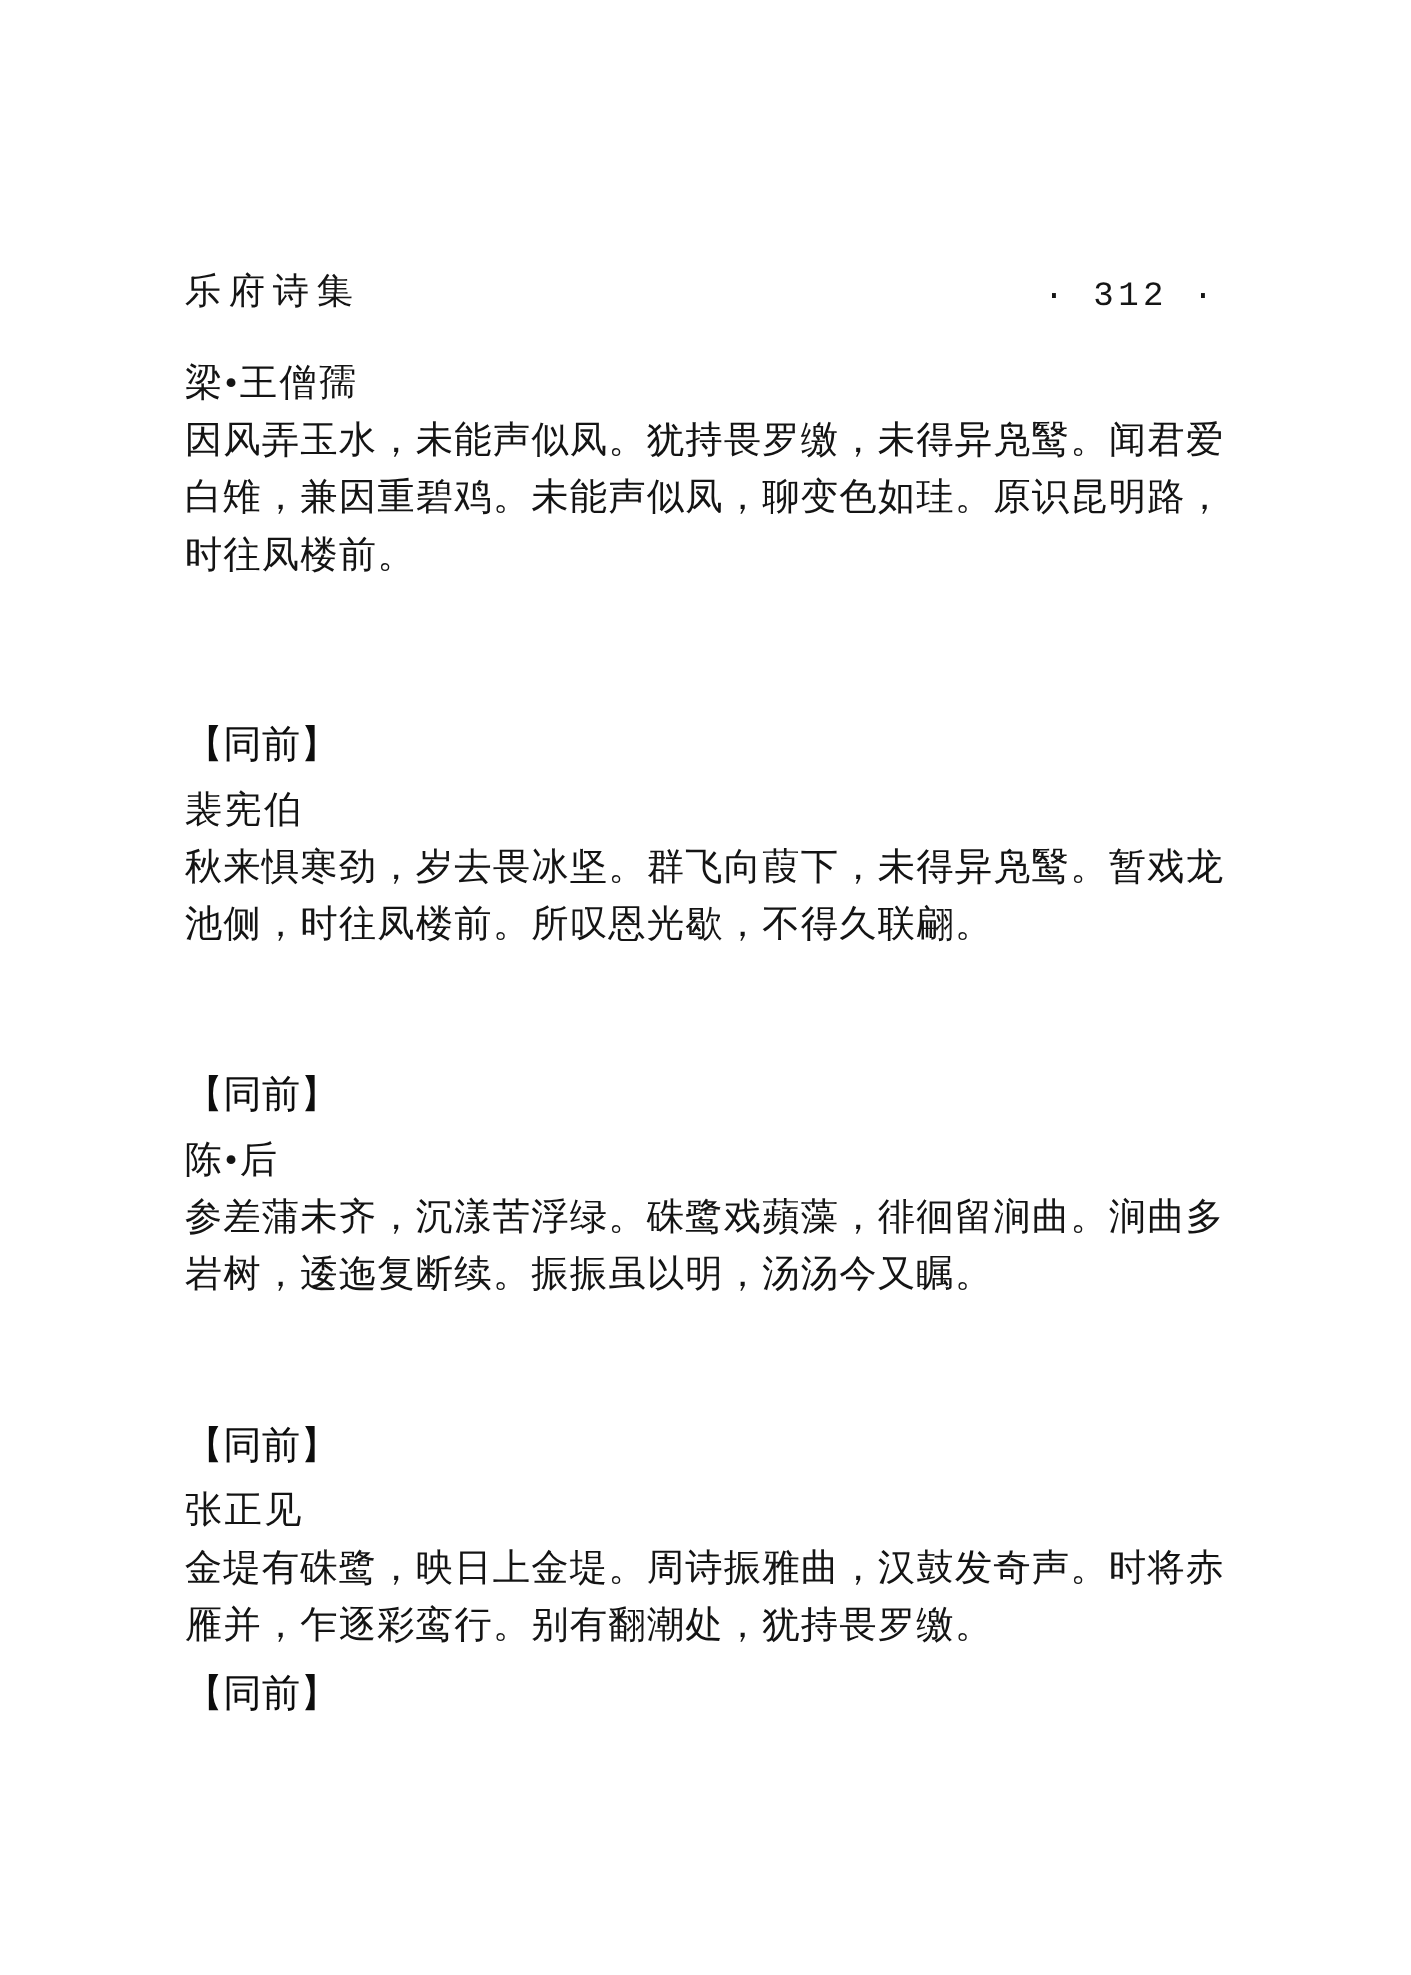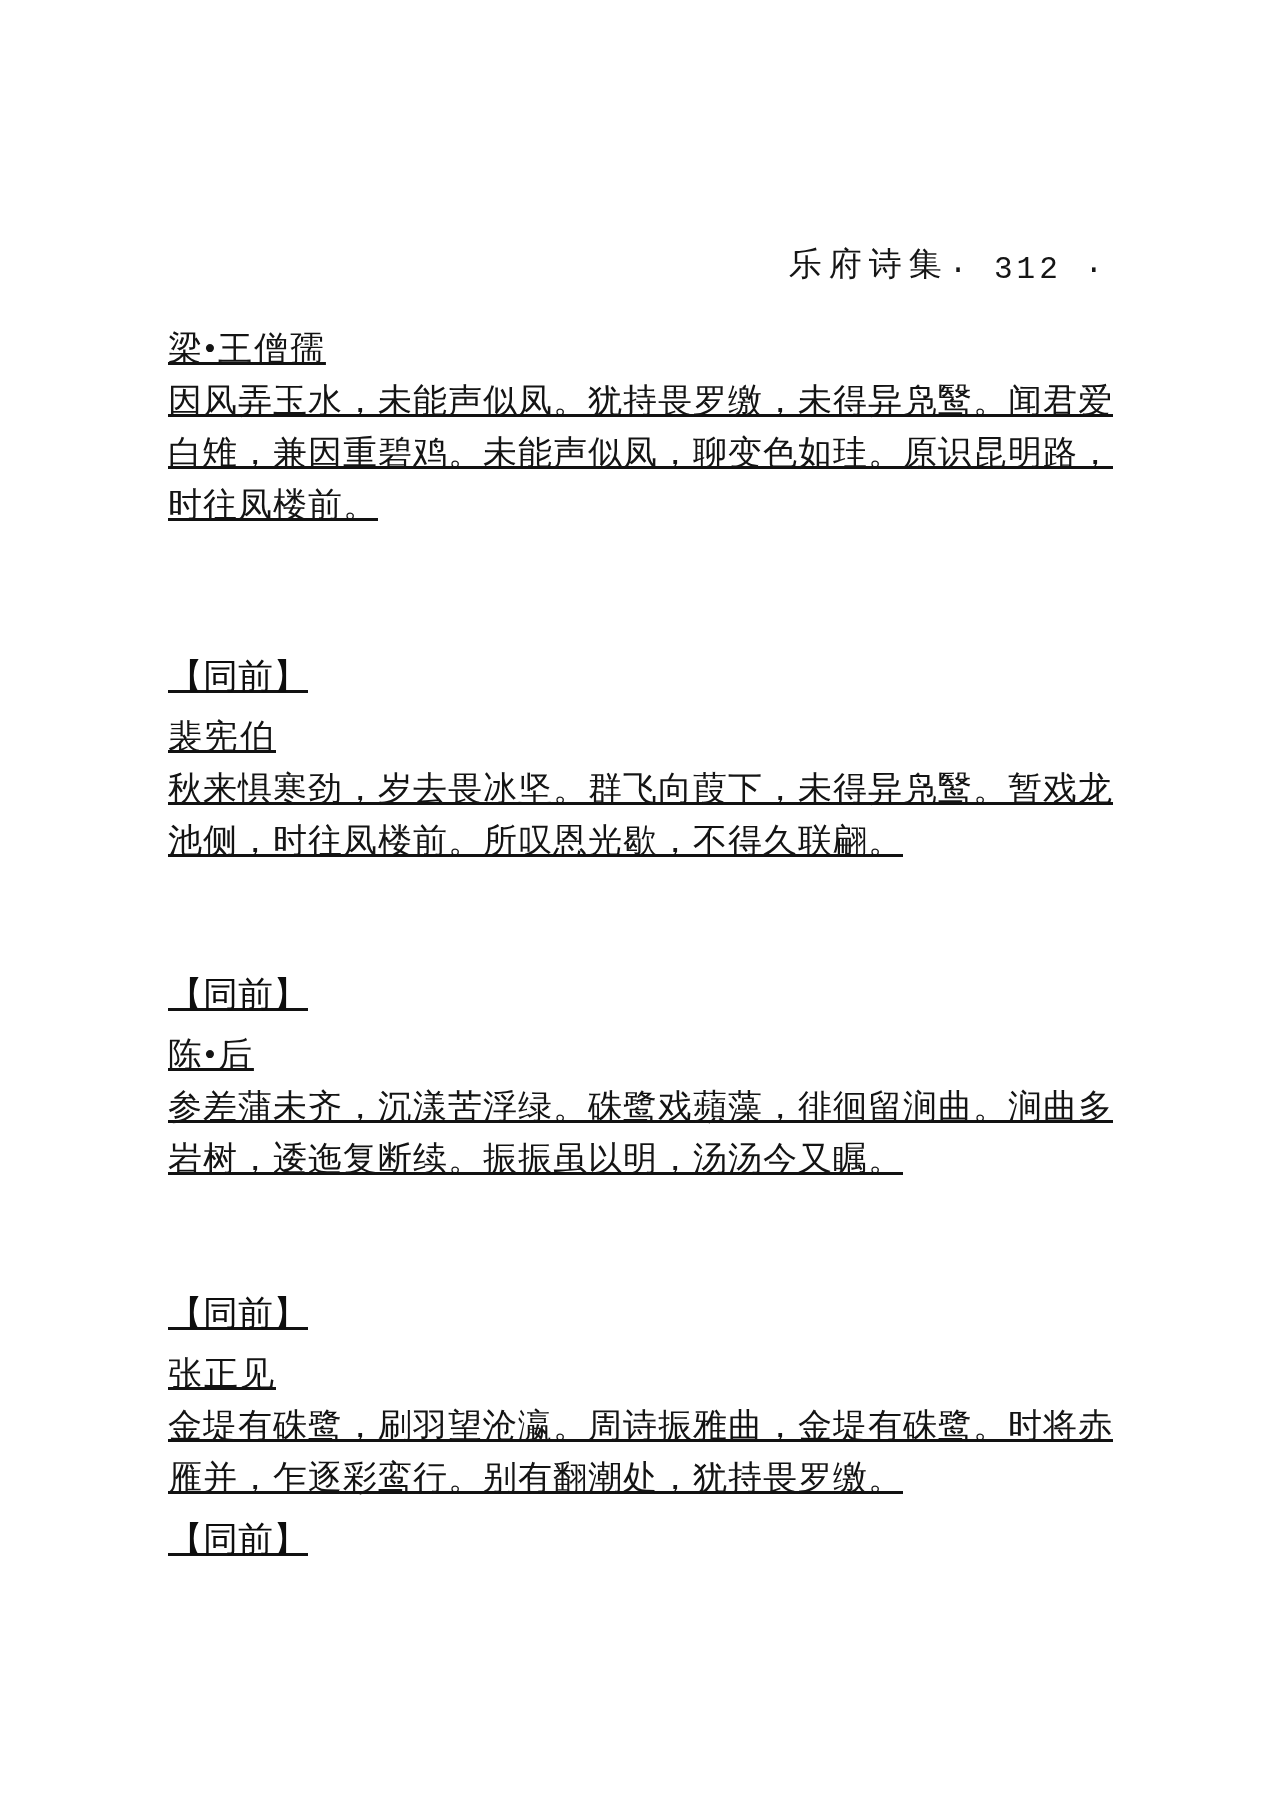--- a/index.html
+++ b/index.html
@@ -9,37 +9,37 @@
     width: 1283px;
     height: 1795px;
     background: #ffffff;
     color: #121212;
     font-family: "Liberation Serif", "DejaVu Serif", serif;
     padding: 242px 166px 0 168px;
     overflow: hidden;
   }
   .page-header {
     display: flex;
-    justify-content: flex-end;
+    justify-content: space-between;
     align-items: flex-end;
     margin-bottom: 36px;
   }
   .book-title {
     font-size: 33px;
     letter-spacing: 7px;
     color: #151515;
   }
   .page-number {
     font-size: 31px;
     letter-spacing: 4px;
     color: #151515;
     padding-right: 10px;
     font-family: Liberation Mono, monospace;
   }
-  .poem-section { line-height: 52px; text-decoration: underline; }
+  .poem-section { line-height: 52px; }
   .section-heading {
     text-align: left;
     font-size: 35px;
     color: #0d0d0d;
     margin-bottom: 8px;
   }
   .author {
     font-size: 34px;
     color: #141414;
     letter-spacing: 2px;
@@ -82,21 +82,21 @@
   <section class="poem-section gap-2">
     <div class="section-heading">【同前】</div>
     <div class="author">陈•后</div>
     <div class="poem-line">参差蒲未齐，沉漾苦浮绿。硃鹭戏蘋藻，徘徊留涧曲。涧曲多</div>
     <div class="poem-line">岩树，逶迤复断续。振振虽以明，汤汤今又瞩。</div>
   </section>
 
   <section class="poem-section gap-3">
     <div class="section-heading">【同前】</div>
     <div class="author">张正见</div>
-    <div class="poem-line">金堤有硃鹭，刷羽望沧瀛。周诗振雅曲，金堤有硃鹭。时将赤</div>
+    <div class="poem-line">金堤有硃鹭，映日上金堤。周诗振雅曲，汉鼓发奇声。时将赤</div>
     <div class="poem-line">雁并，乍逐彩鸾行。别有翻潮处，犹持畏罗缴。</div>
   </section>
 
   <section class="poem-section gap-4">
     <div class="section-heading">【同前】</div>
   </section>
 
 </div>
 
 </body></html>

